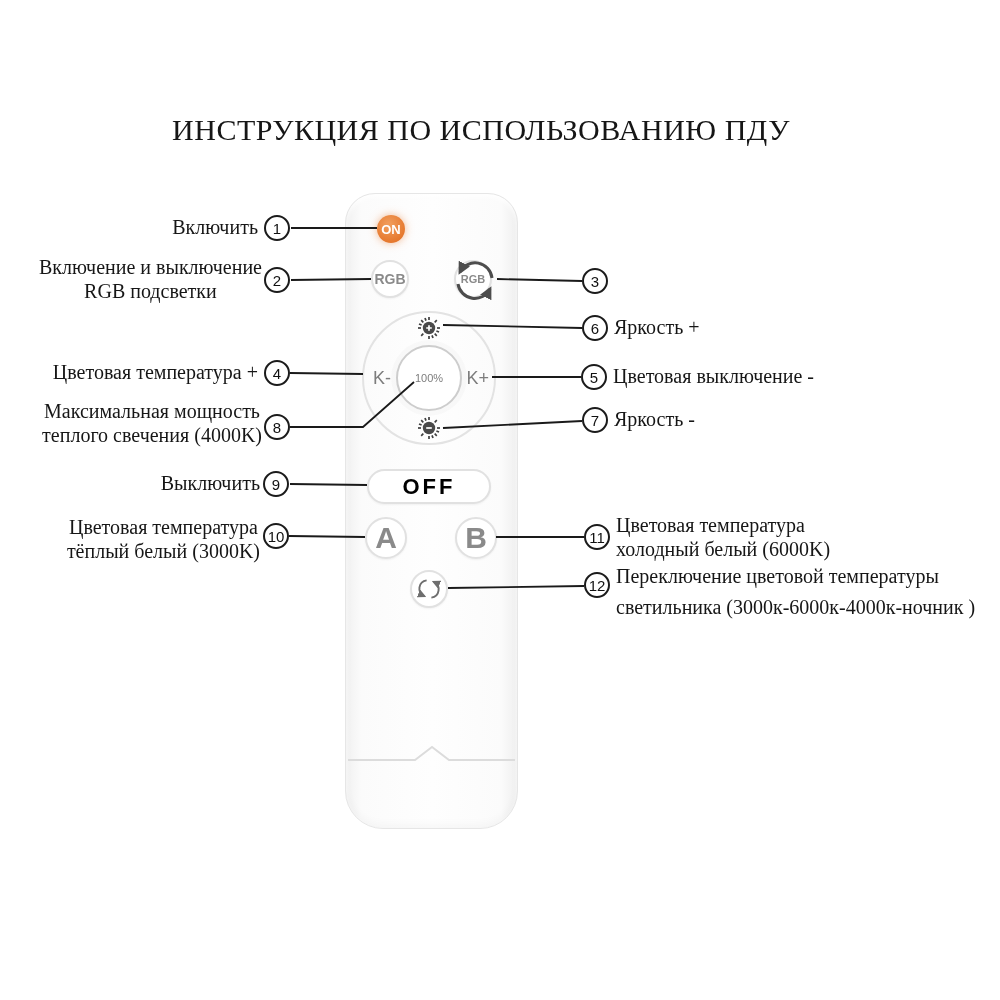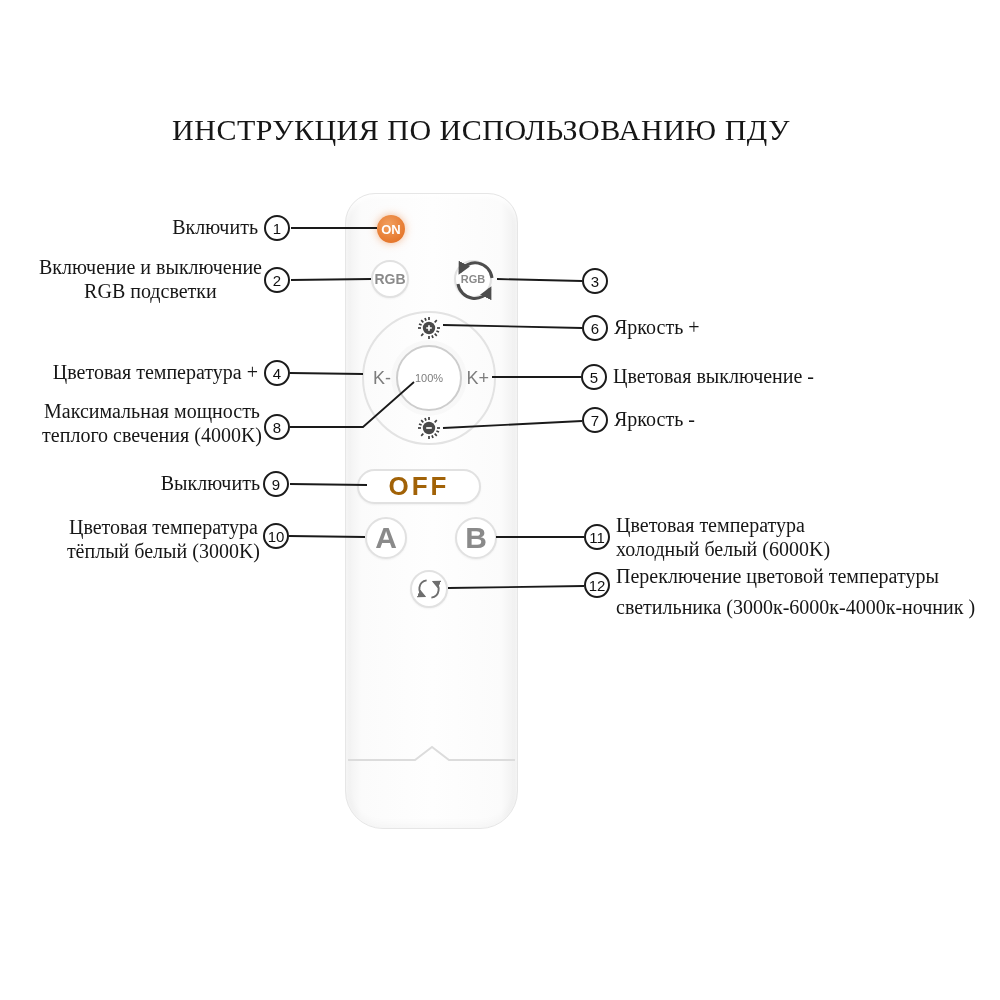--- a/index.html
+++ b/index.html
@@ -26,22 +26,22 @@
   .dial-center{position:absolute;left:50%;top:50%;transform:translate(-50%,-50%);
         width:66px;height:66px;background:#fff;border:2px solid #cdcdcd;border-radius:50%;
         display:flex;align-items:center;justify-content:center;color:#7d7d7d;
         font-family:"Liberation Sans",sans-serif;font-size:11px;box-sizing:border-box;
         box-shadow:0 0 0 5px rgba(0,0,0,.02);}
   .k-lbl{position:absolute;top:50%;transform:translateY(-50%);color:#7d7d7d;
         font-family:"Liberation Sans",sans-serif;font-size:18px;}
   .k-minus{left:9px;} .k-plus{right:5px;}
   .sun{position:absolute;left:50%;transform:translateX(-50%);}
   .sun-top{top:3px;} .sun-bottom{bottom:3px;}
-  .btn-off{left:11px;top:275px;width:124px;height:35px;border-radius:18px;
-        font-size:26px;letter-spacing:3px;color:#a16207;border-radius:18px;}
+  .btn-off{left:21px;top:275px;width:124px;height:35px;border-radius:18px;
+        font-size:22px;letter-spacing:3px;color:#000000;border-radius:18px;}
   .btn-a{left:19px;top:323px;width:42px;height:42px;font-size:30px;}
   .btn-b{left:109px;top:323px;width:42px;height:42px;font-size:30px;}
   .btn-cycle{left:64px;top:376px;width:38px;height:38px;}
   .battery-line{position:absolute;left:0;top:0;pointer-events:none;}
   
   .lines{position:absolute;left:0;top:0;z-index:2;pointer-events:none;}
   .num{position:absolute;width:26px;height:26px;border:2px solid #1b1b1b;border-radius:50%;
        background:#fff;display:flex;align-items:center;justify-content:center;
        font-family:"Liberation Sans",sans-serif;font-size:15px;color:#111;
        transform:translate(-50%,-50%);z-index:3;box-sizing:border-box;}

